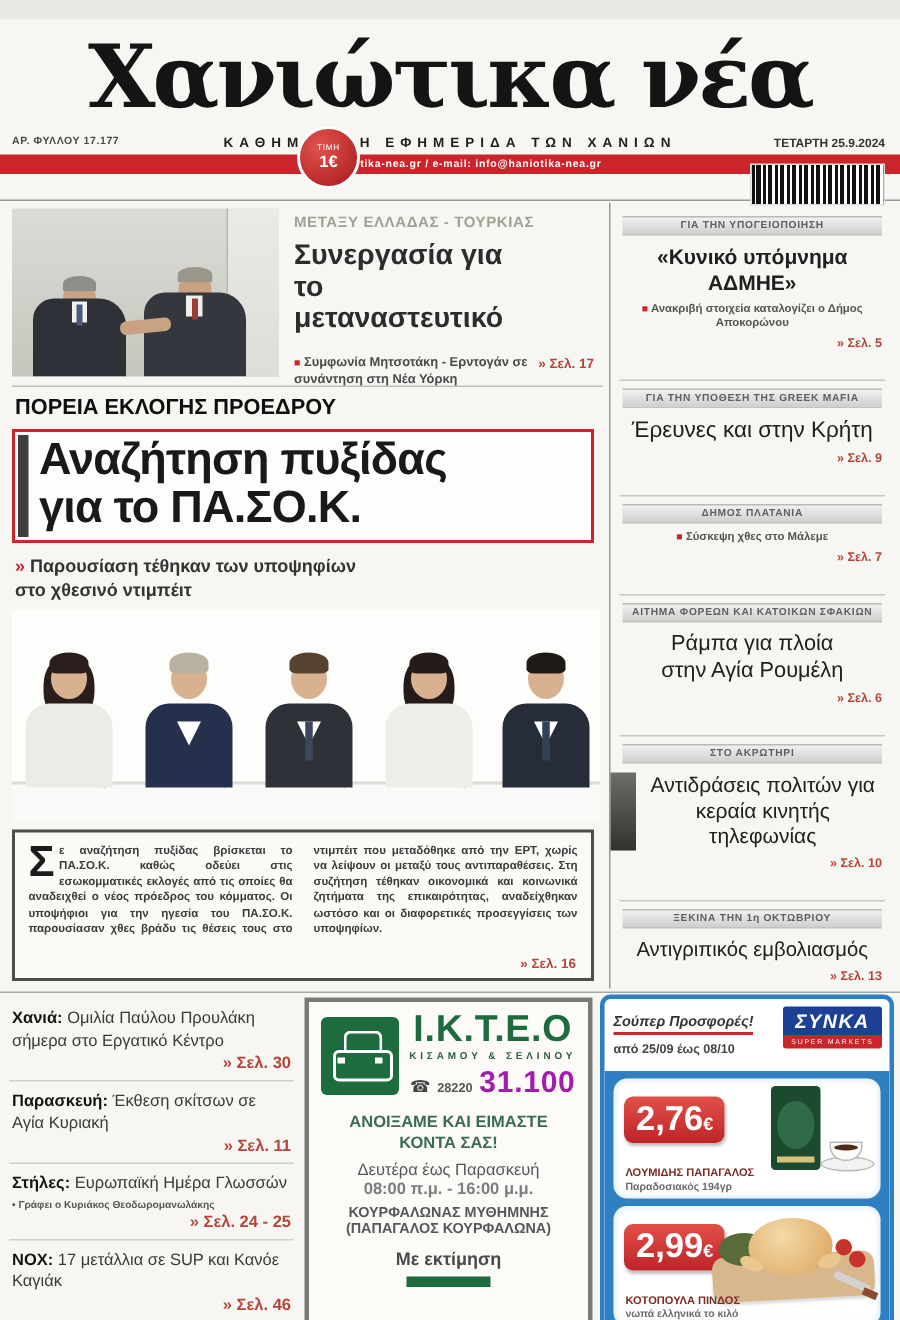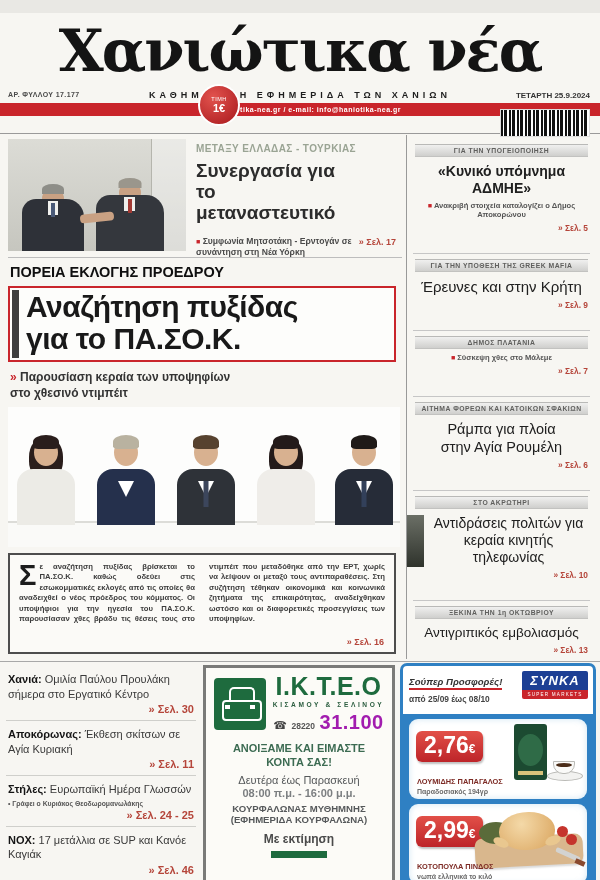--- a/index.html
+++ b/index.html
@@ -221,21 +221,21 @@
   <div class="ts-page">» Σελ. 17</div>
   <div class="rule1"></div>
 
   <div class="ls-kicker">ΠΟΡΕΙΑ ΕΚΛΟΓΗΣ ΠΡΟΕΔΡΟΥ</div>
   <div class="ls-box">
     <div class="ls-bar"></div>
     <div class="ls-title">Αναζήτηση πυξίδας για το ΠΑ.ΣΟ.Κ.</div>
   </div>
   <div class="ls-deck">
     <span class="arrow">»</span>
-    <span>Παρουσίαση κεραία των υποψηφίων στο χθεσινό ντιμπέιτ</span>
+    <span>Παρουσίαση τέθηκαν των υποψηφίων στο χθεσινό ντιμπέιτ</span>
   </div>
 
   <div class="debate">
     <div class="person" style="left:2px">
       <div class="p-hair-long" style="background:#2a1e1c"></div>
       <div class="p-head"></div>
       <div class="p-hair" style="background:#2a1e1c"></div>
       <div class="p-torso" style="background:#ecebe6"></div>
     </div>
     <div class="person" style="left:82px">
@@ -332,21 +332,21 @@
   <div class="briefs">
     <div class="brief">
       <div class="brief-text">
         <span class="brief-lead">Χανιά:</span>
         <span>Ομιλία Παύλου Προυλάκη σήμερα στο Εργατικό Κέντρο</span>
       </div>
       <div class="brief-page">» Σελ. 30</div>
     </div>
     <div class="brief">
       <div class="brief-text">
-        <span class="brief-lead">Αποκόρωνας:</span>
+        <span class="brief-lead">Παρασκευή:</span>
         <span>Έκθεση σκίτσων σε Αγία Κυριακή</span>
       </div>
       <div class="brief-page">» Σελ. 11</div>
     </div>
     <div class="brief">
       <div class="brief-text">
         <span class="brief-lead">Στήλες:</span>
         <span>Ευρωπαϊκή Ημέρα Γλωσσών</span>
       </div>
       <div class="brief-byline">• Γράφει ο Κυριάκος Θεοδωρομανωλάκης</div>
@@ -376,21 +376,21 @@
           <span class="phone-glyph">☎</span>
           <span class="phone-prefix">28220</span>
           <span class="phone-number">31.100</span>
         </div>
       </div>
     </div>
     <div class="ik-l1">ΑΝΟΙΞΑΜΕ ΚΑΙ ΕΙΜΑΣΤΕ ΚΟΝΤΑ ΣΑΣ!</div>
     <div class="ik-l2">Δευτέρα έως Παρασκευή</div>
     <div class="ik-l3">08:00 π.μ. - 16:00 μ.μ.</div>
     <div class="ik-l4">ΚΟΥΡΦΑΛΩΝΑΣ ΜΥΘΗΜΝΗΣ</div>
-    <div class="ik-l5">(ΕΦΗΜΕΡΙΔΑ ΚΟΥΡΦΑΛΩΝΑ)</div>
+    <div class="ik-l5">(ΠΑΠΑΓΑΛΟΣ ΚΟΥΡΦΑΛΩΝΑ)</div>
     <div class="ik-close">Με εκτίμηση</div>
     <div class="ik-bar"></div>
   </div>
 
   <div class="synka">
     <div class="sy-head">
       <div class="sy-promo">Σούπερ Προσφορές!</div>
       <div class="sy-dates">από 25/09 έως 08/10</div>
       <div class="sy-logo">
         <div class="sy-logo-top">ΣΥΝΚΑ</div>

